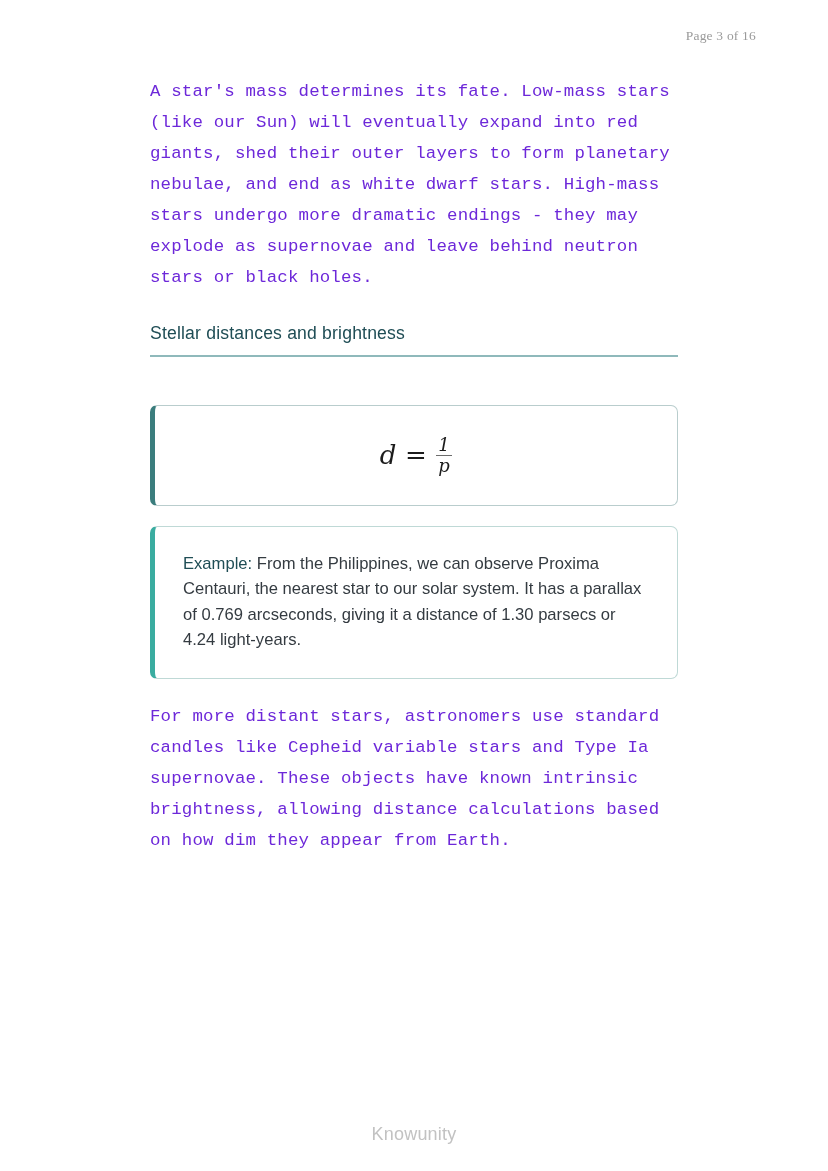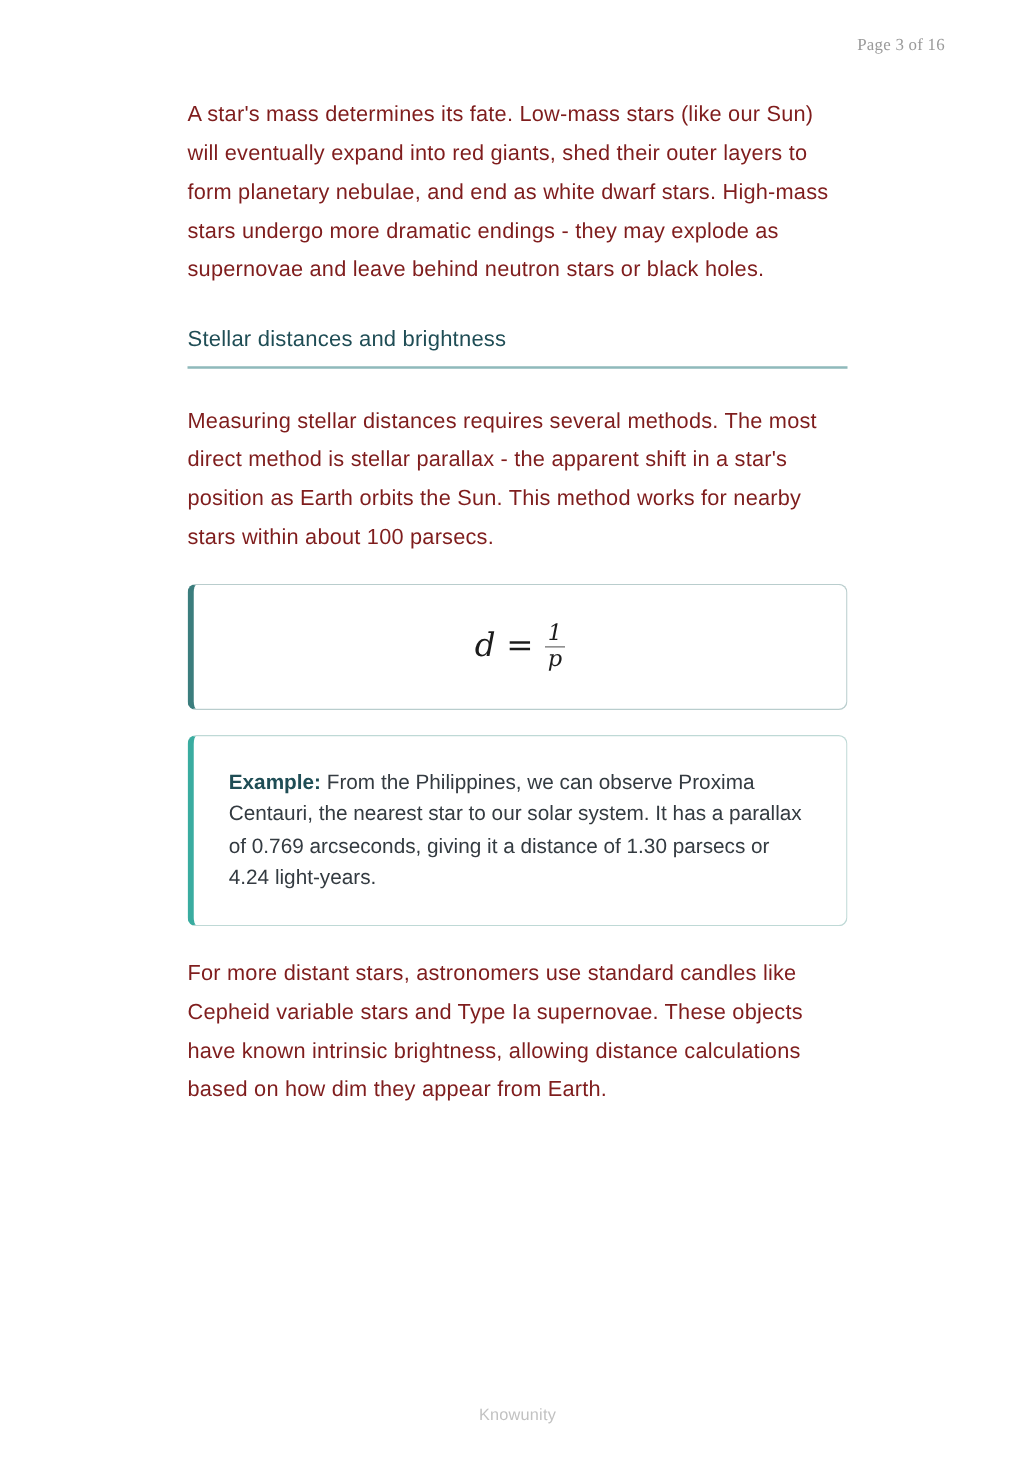--- a/index.html
+++ b/index.html
@@ -40,22 +40,23 @@
     position: absolute;
     left: 150px;
     top: 76px;
     width: 528px;
   }
 
   p.body-text {
     margin: 0 0 0 0;
     font-size: 17.4px;
     line-height: 31px;
-    color: #7f1d1d;
+    color: #6d28d9;
     letter-spacing: 0.01em;
+    font-family: Liberation Mono, monospace;
   }
 
   .para-gap-1 { height: 28px; }
   .para-gap-2 { height: 26px; }
   .para-gap-3 { height: 22px; }
   .para-gap-4 { height: 20px; }
 
   
   h2.section-heading {
     margin: 0;
@@ -132,32 +133,32 @@
     background: #ffffff;
     padding: 24px 26px 0 28px;
   }
   .example-text {
     margin: 0;
     font-size: 16.6px;
     line-height: 25.6px;
     color: #343b41;
   }
   .example-label {
-    font-weight: bold;
+    font-weight: normal;
     color: #1f4d55;
   }
 
   
   .watermark {
     position: absolute;
     left: 0;
     right: 0;
     top: 1124px;
     text-align: center;
-    font-size: 13px;
+    font-size: 18px;
     color: #c2c2c2;
     letter-spacing: 0.2px;
   }
 </style>
 </head>
 <body>
 
 <div class="page">
 
   <div class="page-header">Page 3 of 16</div>
@@ -166,21 +167,20 @@
 
     <p class="body-text">A star's mass determines its fate. Low-mass stars (like our Sun) will eventually expand into red giants, shed their outer layers to form planetary nebulae, and end as white dwarf stars. High-mass stars undergo more dramatic endings - they may explode as supernovae and leave behind neutron stars or black holes.</p>
 
     <div class="para-gap-1"></div>
 
     <h2 class="section-heading">Stellar distances and brightness</h2>
     <div class="heading-rule"></div>
 
     <div class="para-gap-2"></div>
 
-    <p class="body-text">Measuring stellar distances requires several methods. The most direct method is stellar parallax - the apparent shift in a star's position as Earth orbits the Sun. This method works for nearby stars within about 100 parsecs.</p>
 
     <div class="para-gap-3"></div>
 
     <div class="formula-box">
       <span class="formula">
         <span class="lhs">d</span>
         <span class="eq">=</span>
         <span class="frac">
           <span class="num">1</span>
           <span class="bar"></span>

